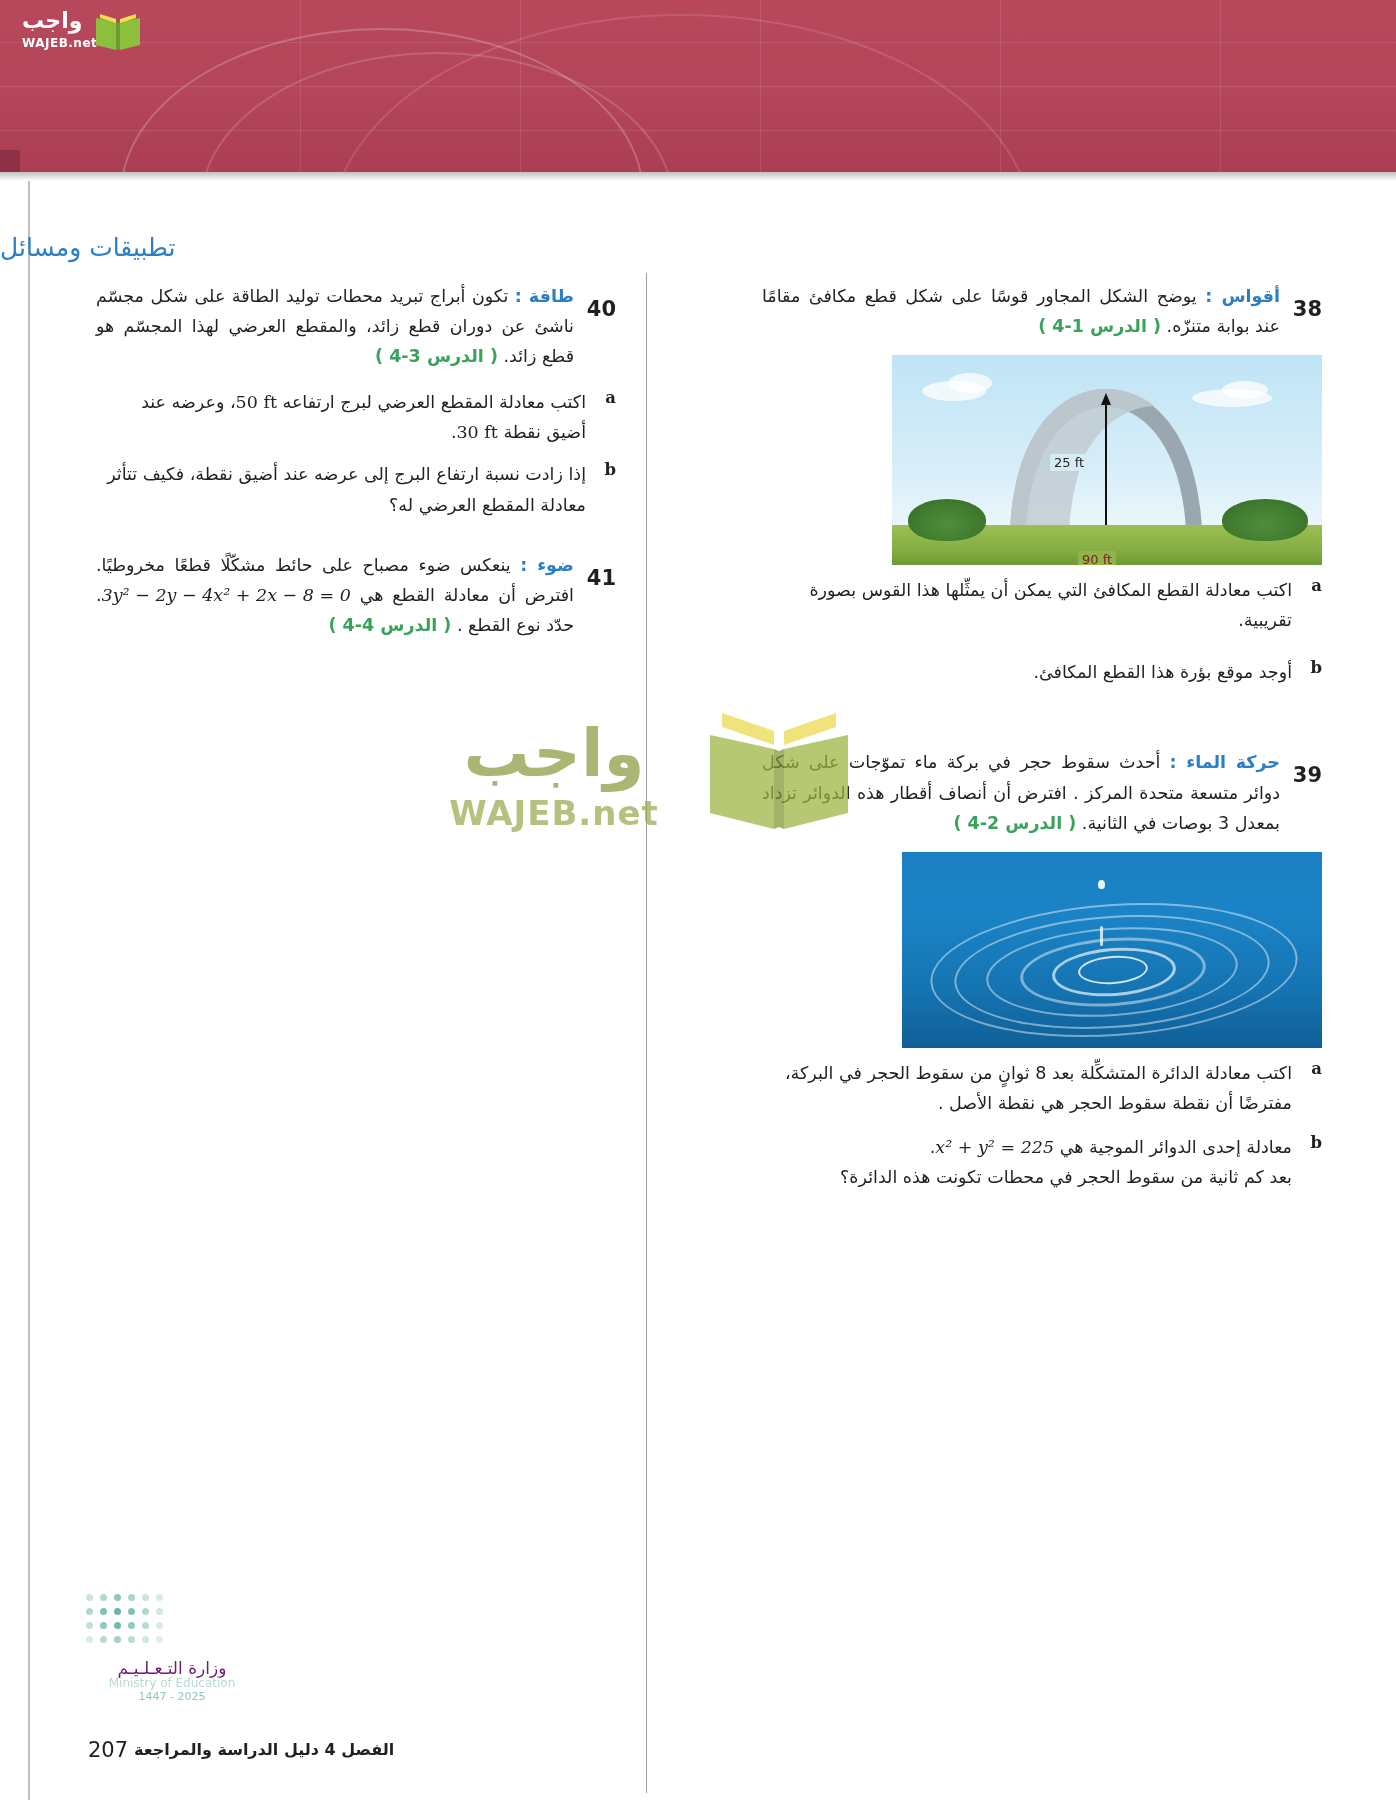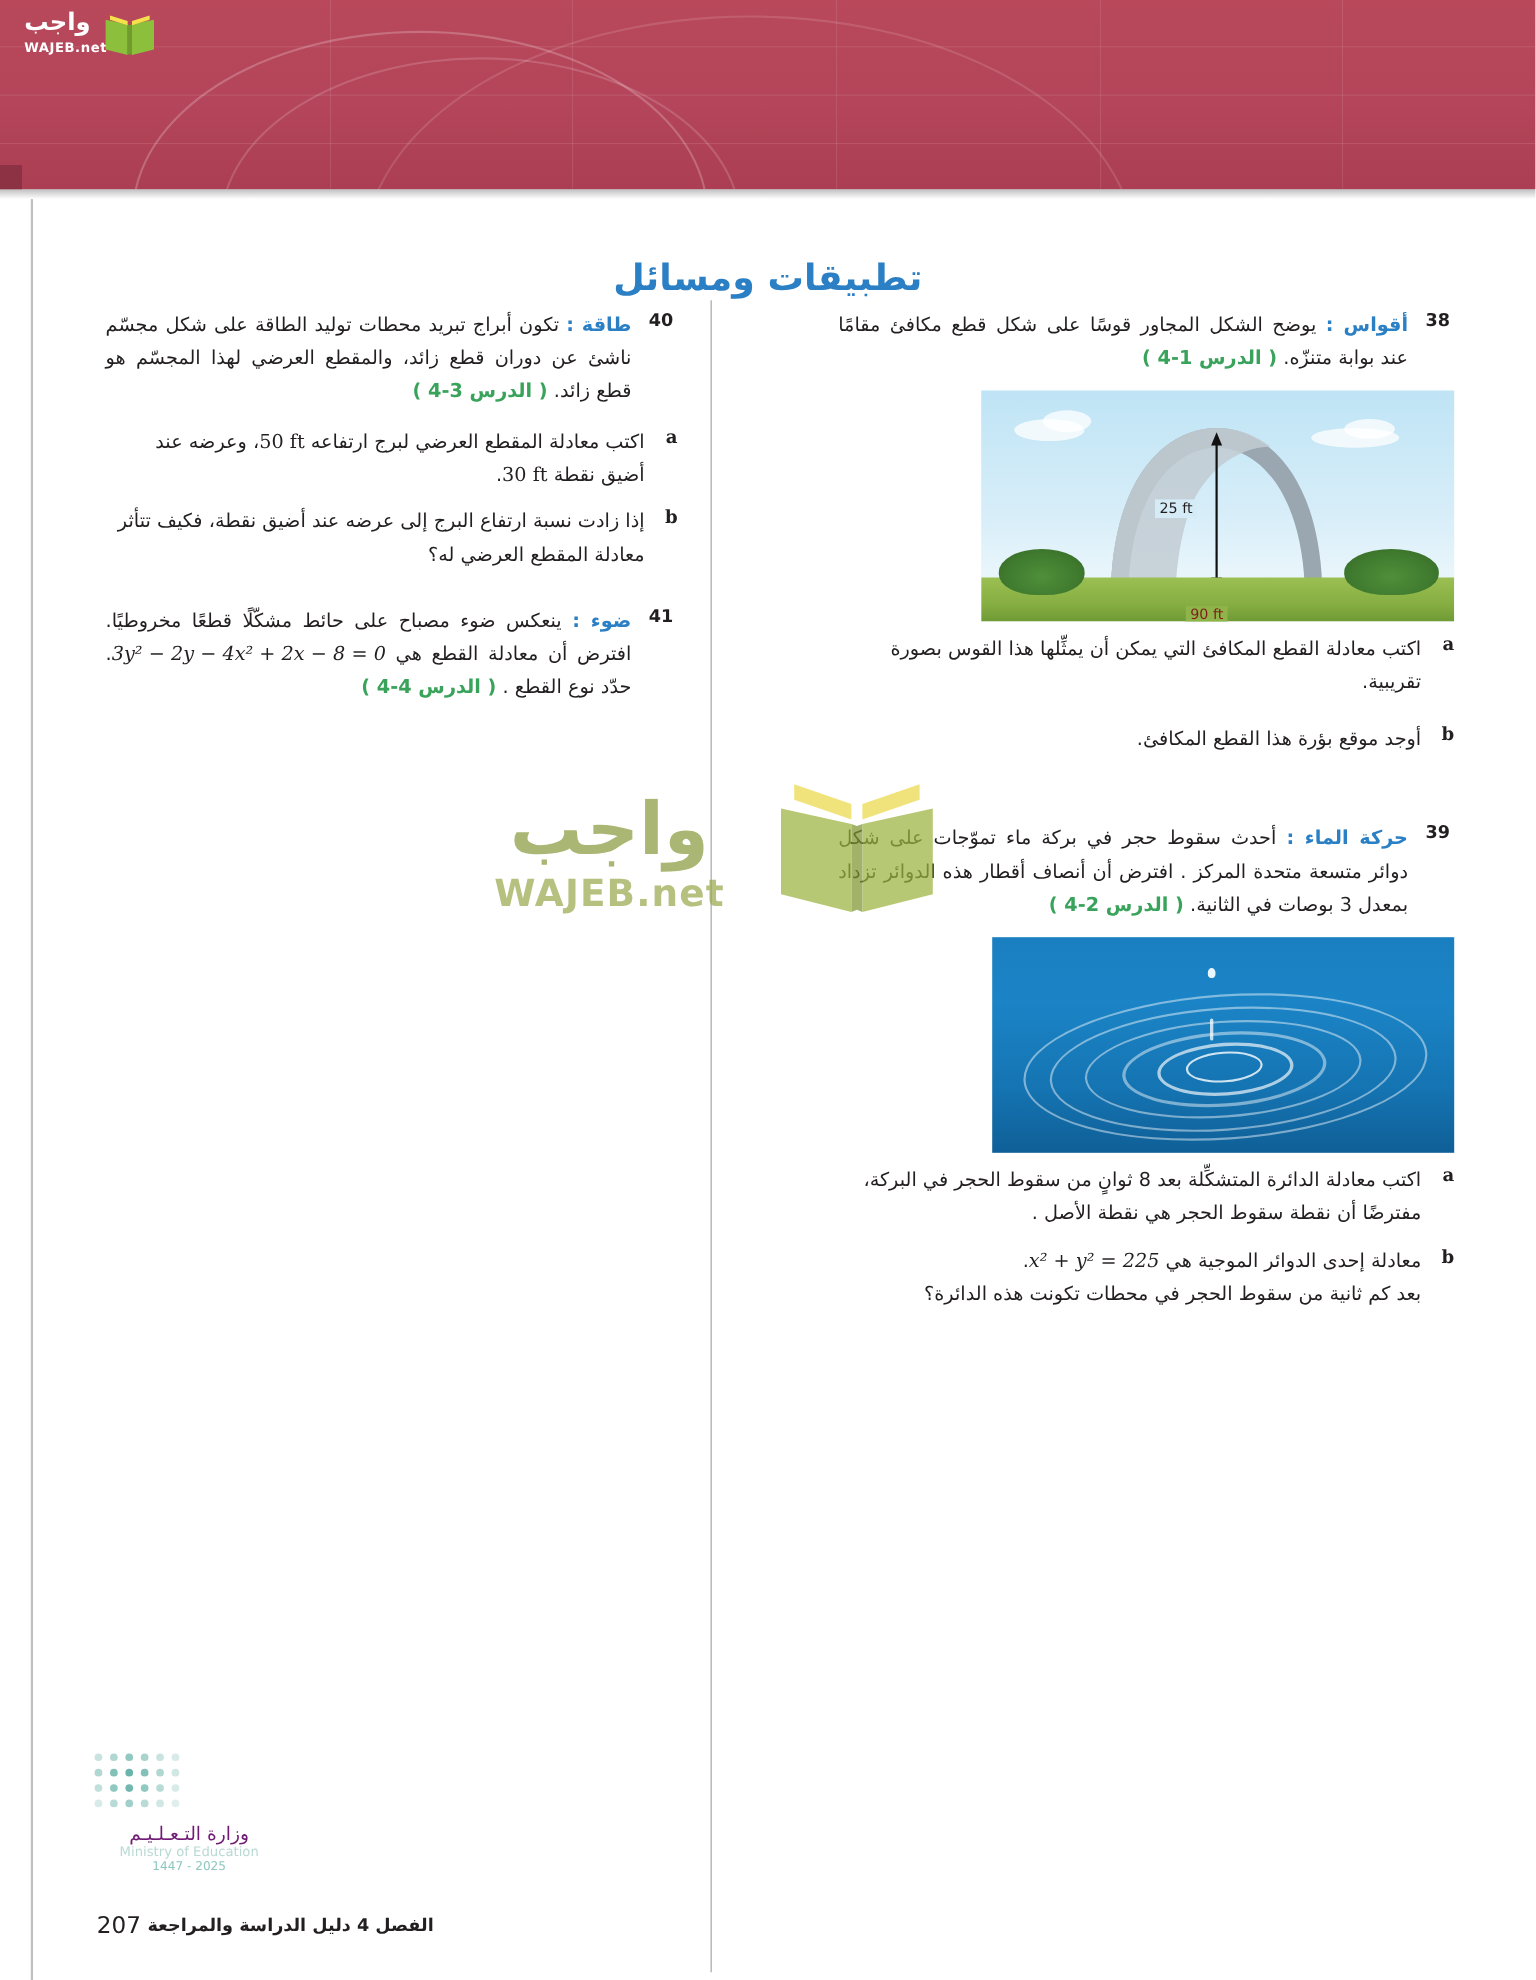--- a/index.html
+++ b/index.html
@@ -88,23 +88,23 @@
     position: absolute;
     left: 28px; top: 0;
     width: 2px; height: 1619px;
     background: #bfbfbf;
   }
 
   .section-title {
     position: absolute;
     top: 52px;
     left: 0; right: 0;
-    text-align: center;
-    font-size: 33px;
-    font-weight: bold;
+    text-align: left;
+    font-size: 25px;
+    font-weight: normal;
     color: #2b7fc4;
   }
 
   .divider-v {
     position: absolute;
     top: 92px;
     left: 646px;
     width: 1px;
     height: 1520px;
     background: #9e9e9e;
@@ -124,27 +124,27 @@
     width: 520px;
   }
 
   .prob {
     position: relative;
     margin-bottom: 18px;
   }
   .prob-num {
     position: absolute;
     right: 0;
-    top: 0;
-    font-size: 16px;
+    top: 16px;
+    font-size: 21px;
     font-weight: bold;
     color: #231f20;
     direction: ltr;
     width: 30px;
-    text-align: center;
+    text-align: right;
   }
   .prob-body {
     margin-right: 42px;
     font-size: 17.5px;
     line-height: 1.72;
     text-align: justify;
   }
   .cat {
     color: #2b7fc4;
     font-weight: bold;

